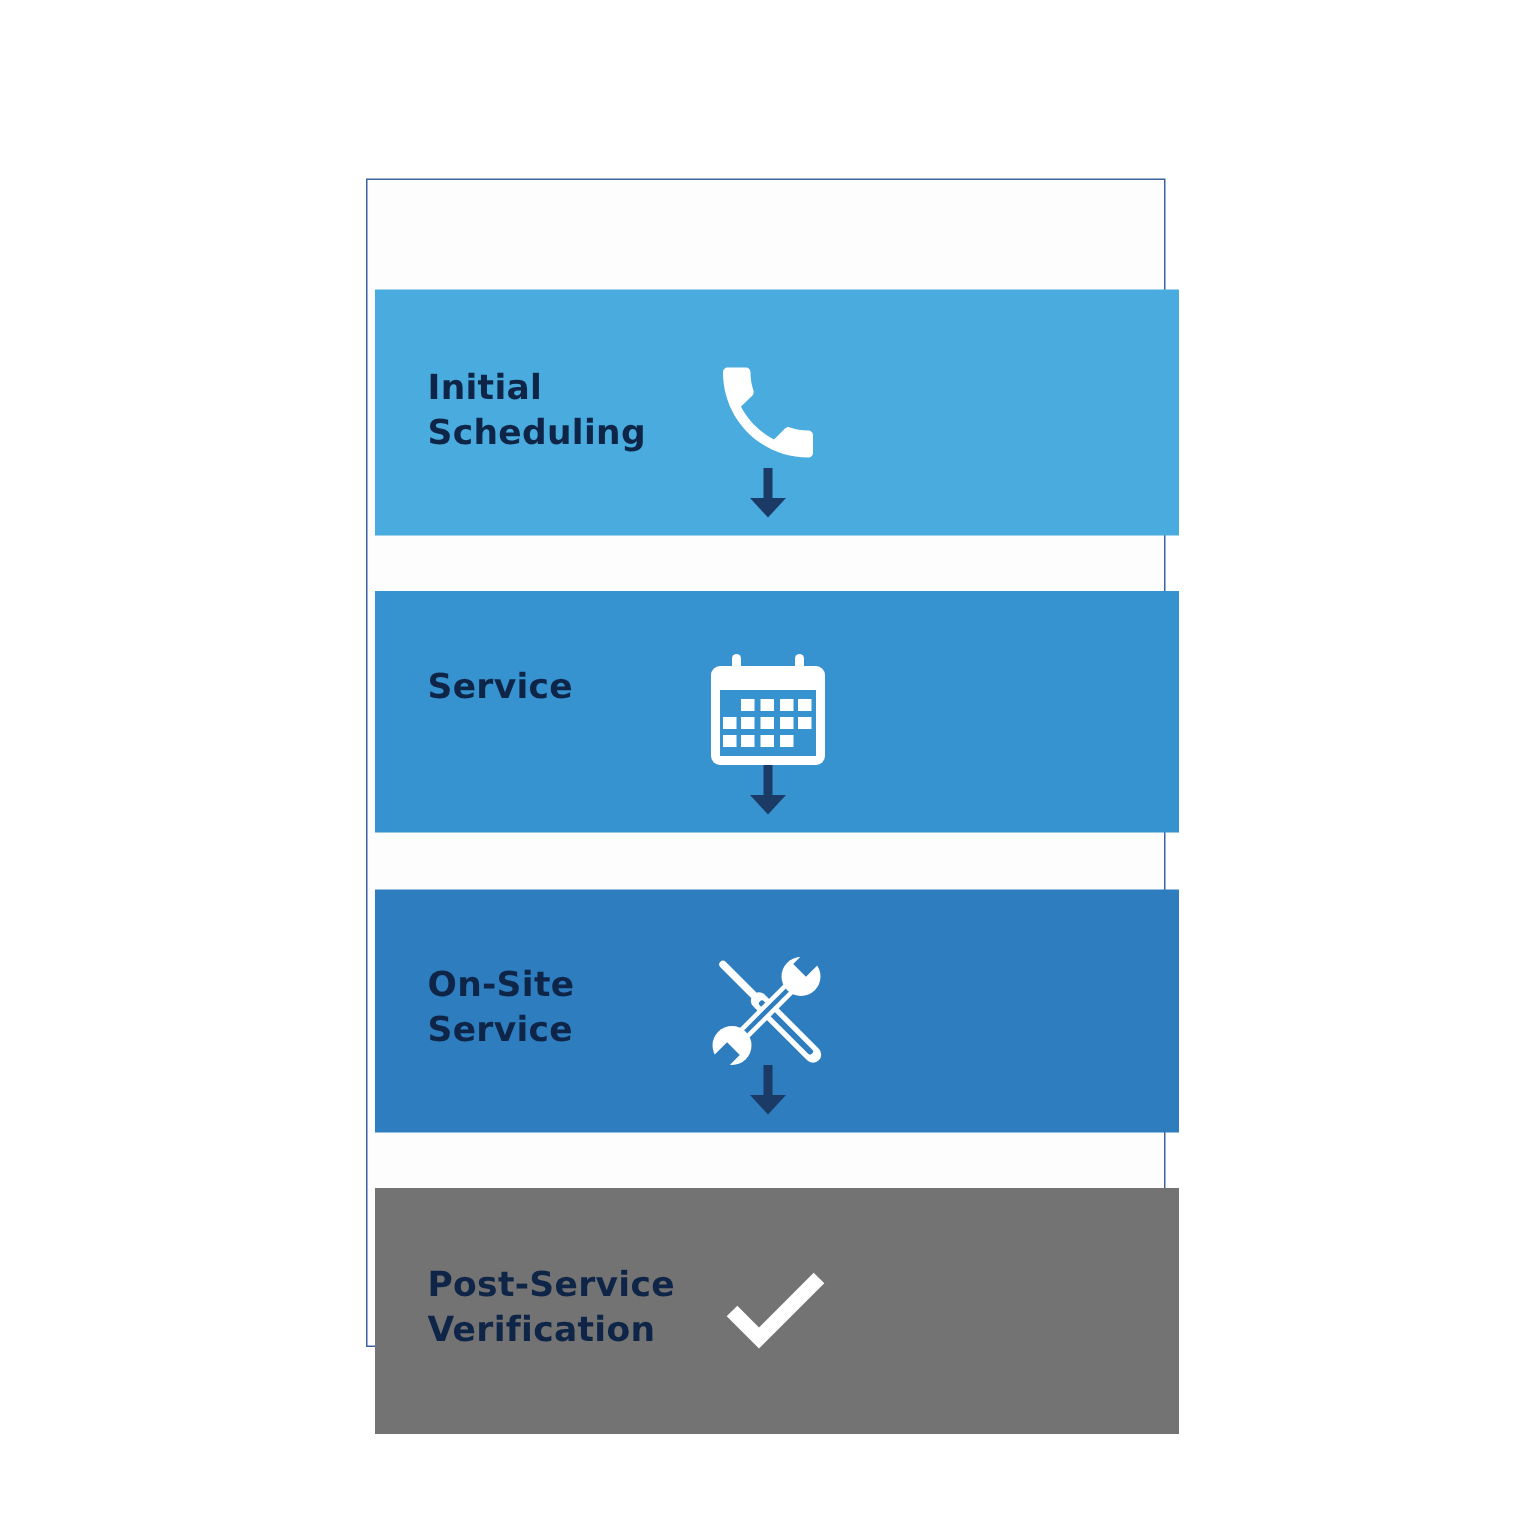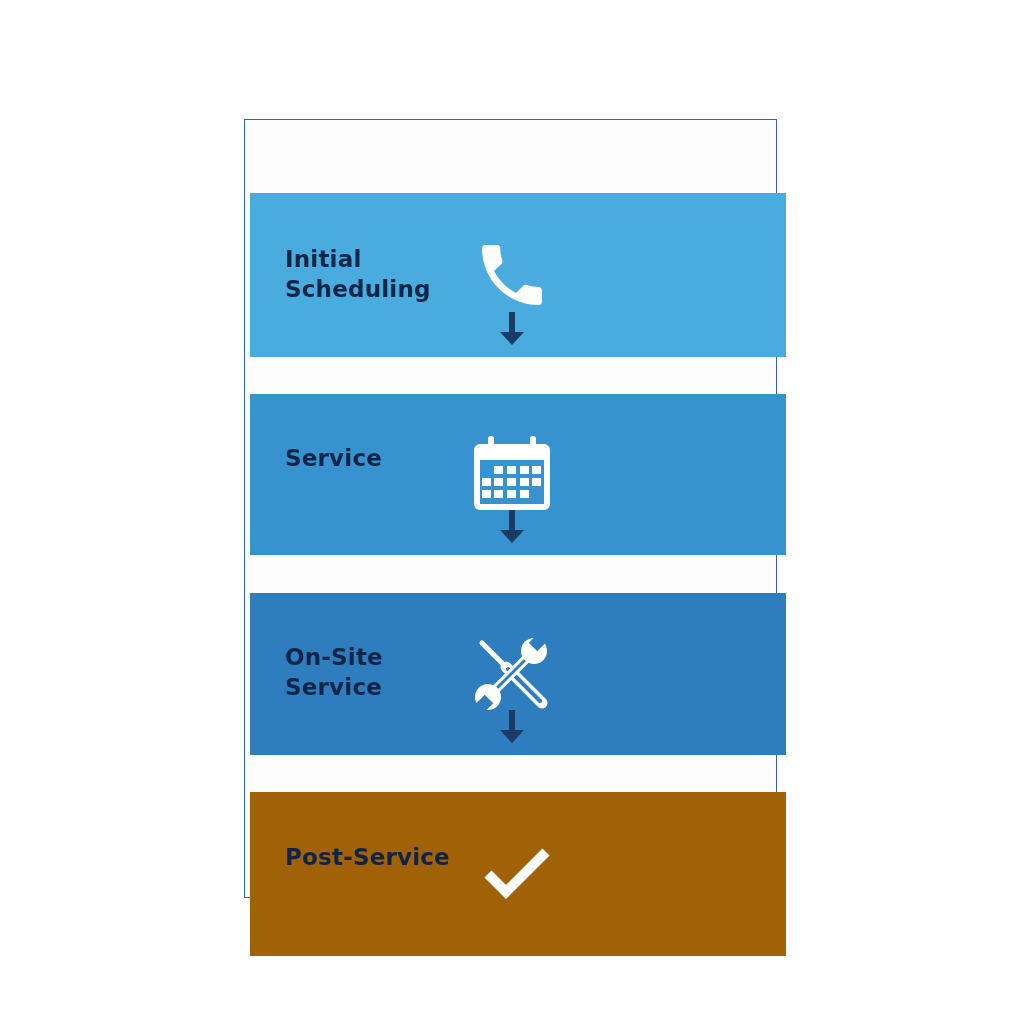--- a/index.html
+++ b/index.html
@@ -97,22 +97,23 @@
   </div>
 </div>
 
 <div class="arrow" style="top:710px;height:36px;">
   <svg width="24" height="36">
       <rect x="9" y="0" width="6" height="22" fill="#1b3a66"></rect>
       <polygon points="0,20 24,20 12,33" fill="#1b3a66"></polygon>
     </svg>
 </div>
 
-<div class="step" style="top:747px;height:164px;background:#a16207;">
+<div class="step" style="top:747px;height:164px;background:#737373;">
   <div class="label" style="top:50px;">
     <div>Post-Service</div>
+    <div>Verification</div>
   </div>
   <div class="icon" style="left:232px;top:52px;">
     <svg width="70" height="58" viewBox="0 0 70 58">
         <polyline points="6,30 24,48 64,8" fill="none" stroke="#ffffff" stroke-width="10"></polyline>
       </svg>
   </div>
 </div>
 
 </body></html>

